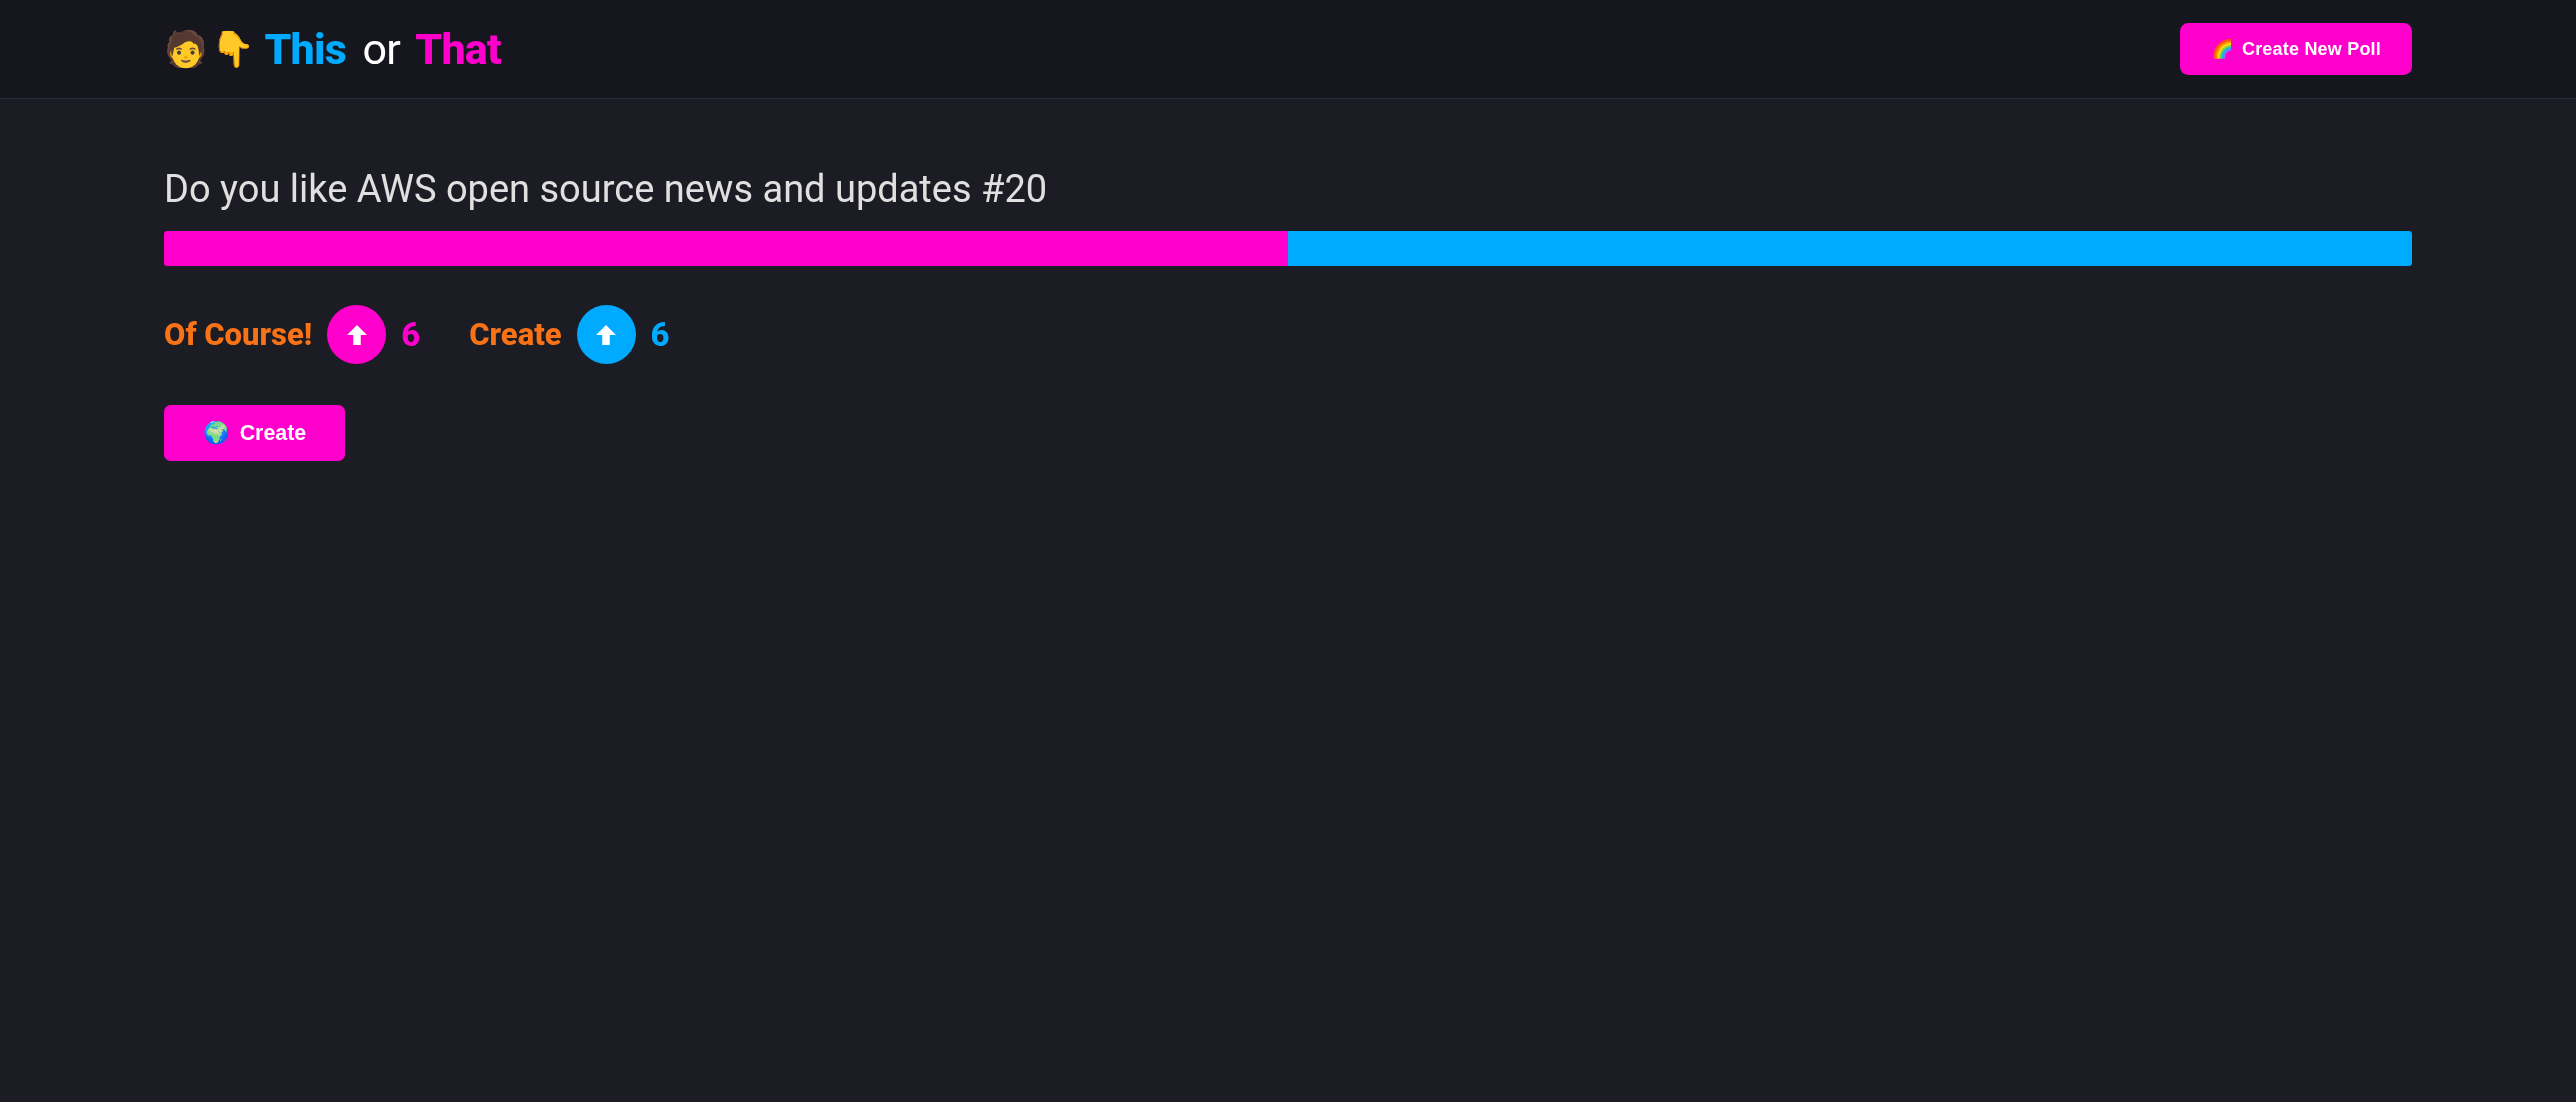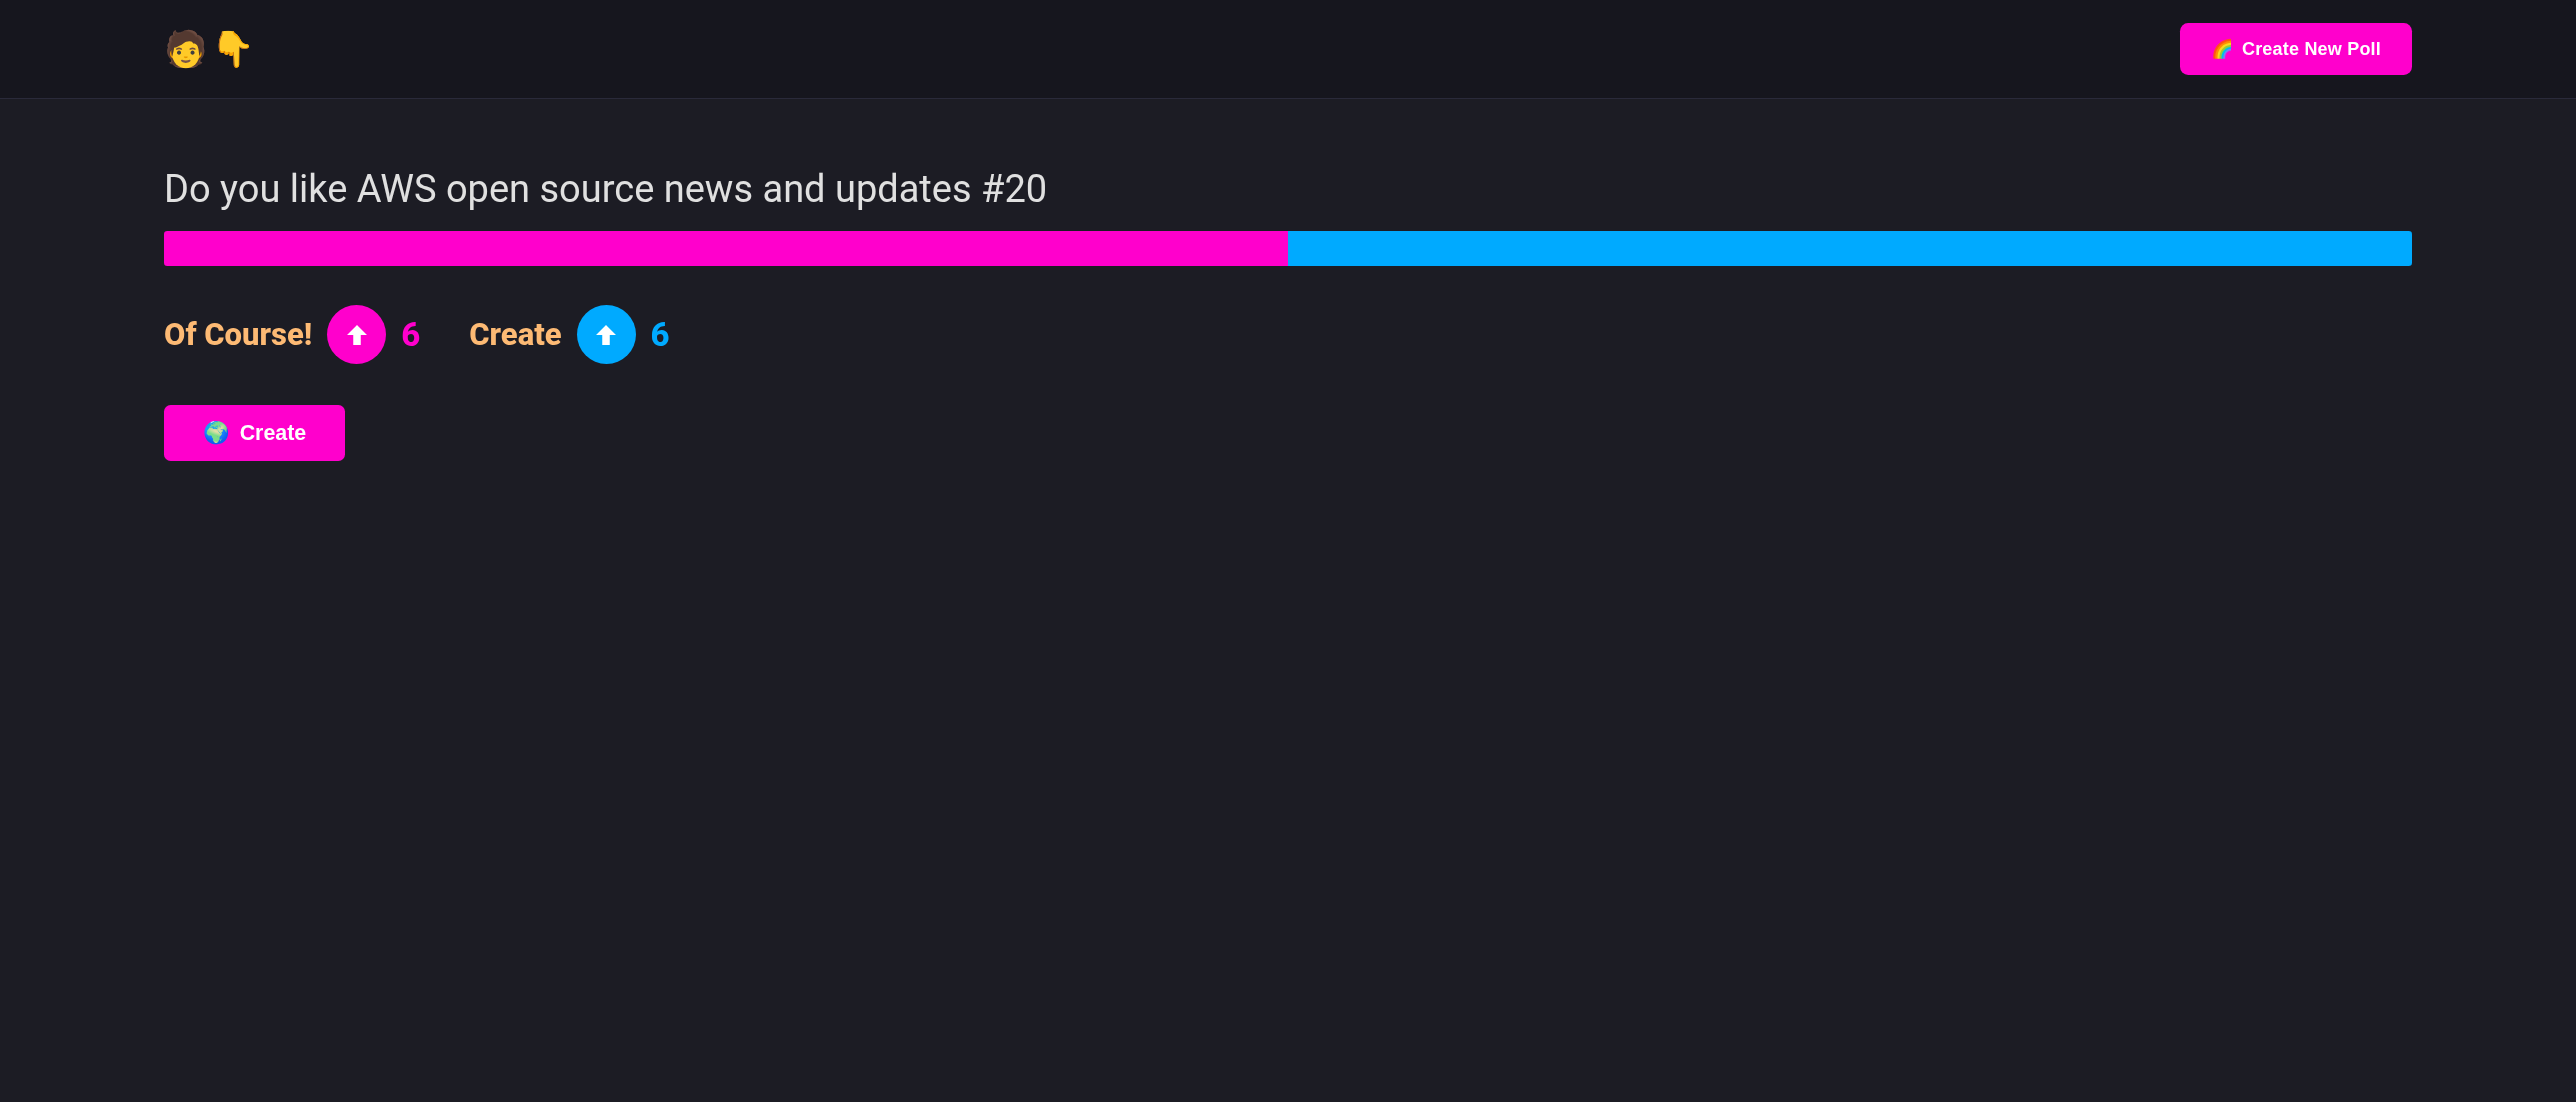--- a/index.html
+++ b/index.html
@@ -117,21 +117,21 @@
 
     .vote-option {
       display: flex;
       align-items: center;
       gap: 15px;
     }
 
     .vote-label {
       font-size: 31px;
       font-weight: 800;
-      color: #fdba74;
+      color: #f97316;
     }
 
     .vote-circle-pink {
       width: 59px;
       height: 59px;
       border-radius: 50%;
       background-color: #ff00cc;
       display: flex;
       align-items: center;
       justify-content: center;
@@ -182,20 +182,25 @@
     }
   </style>
 </head>
 <body>
 
 <div class="header">
   <div class="logo-area">
     <div class="logo-icons">
       <span>🧑</span>
       <span>👇</span>
+    </div>
+    <div class="logo-text">
+      <span class="logo-this">This</span>
+      <span class="logo-or">or</span>
+      <span class="logo-that">That</span>
     </div>
   </div>
   <button class="create-btn">
     <span>🌈</span>
     <span>Create New Poll</span>
   </button>
 </div>
 
 <div class="main-content">
   <div class="poll-question">Do you like AWS open source news and updates #20</div>

